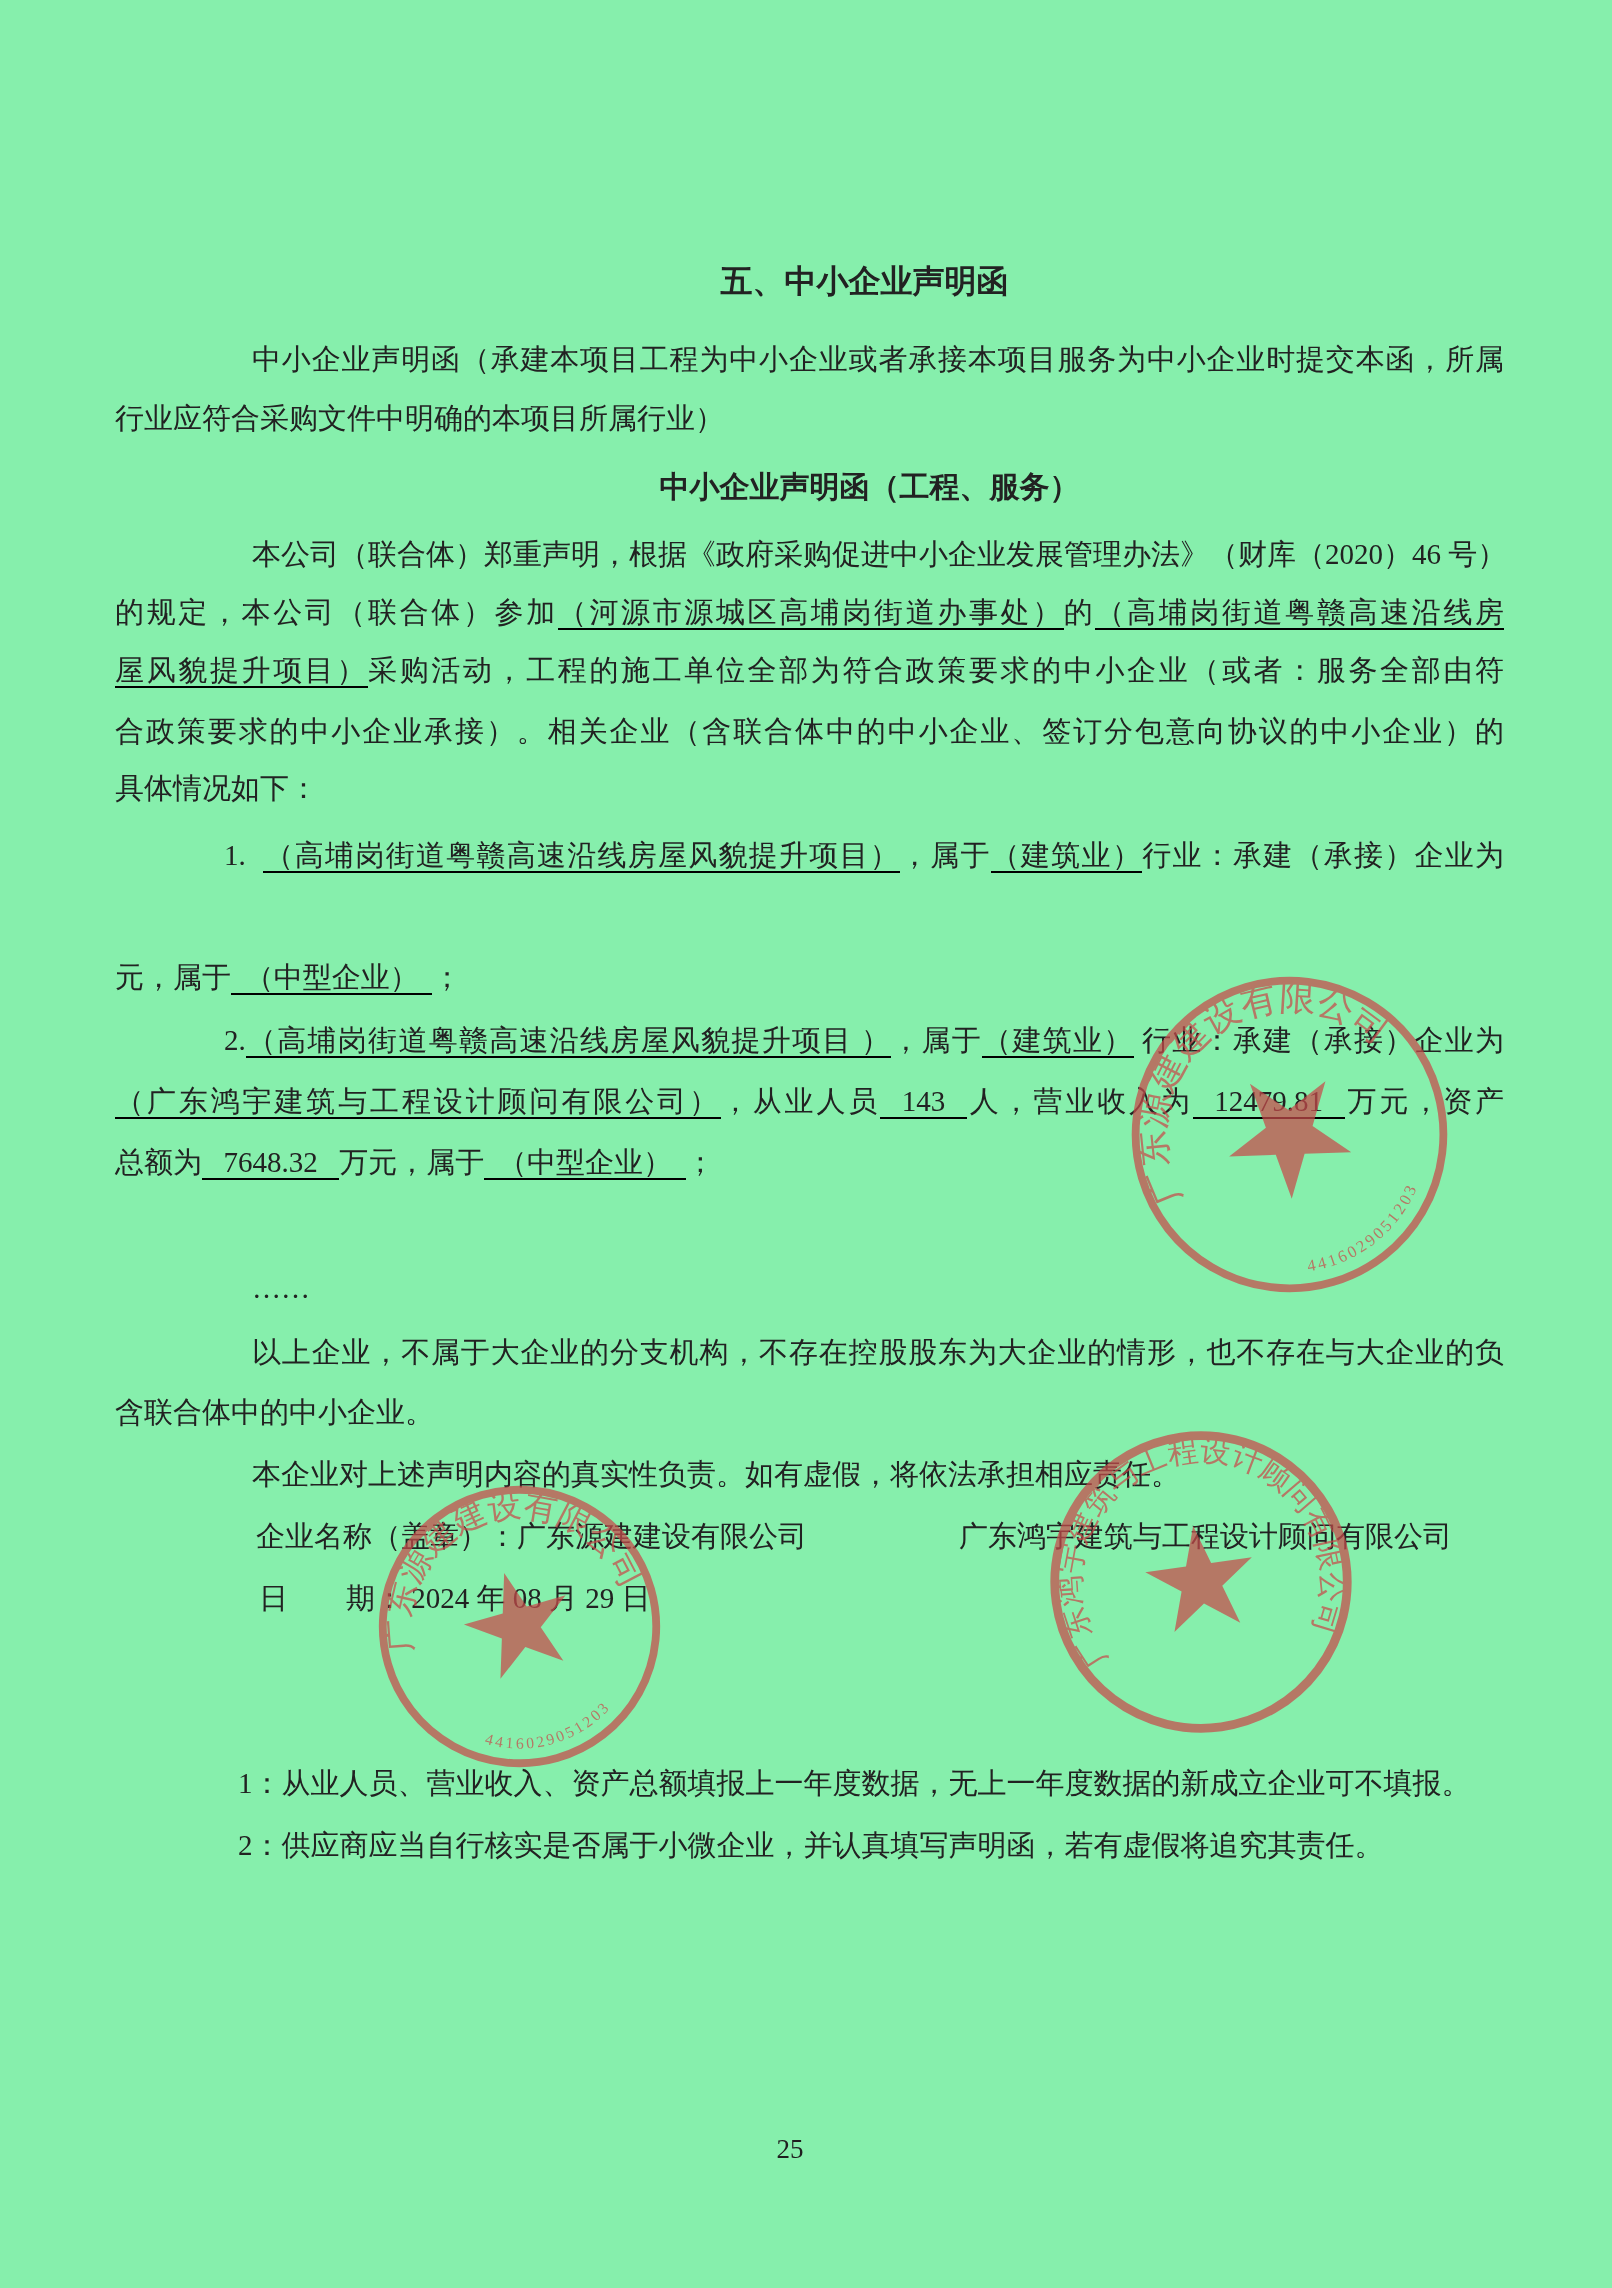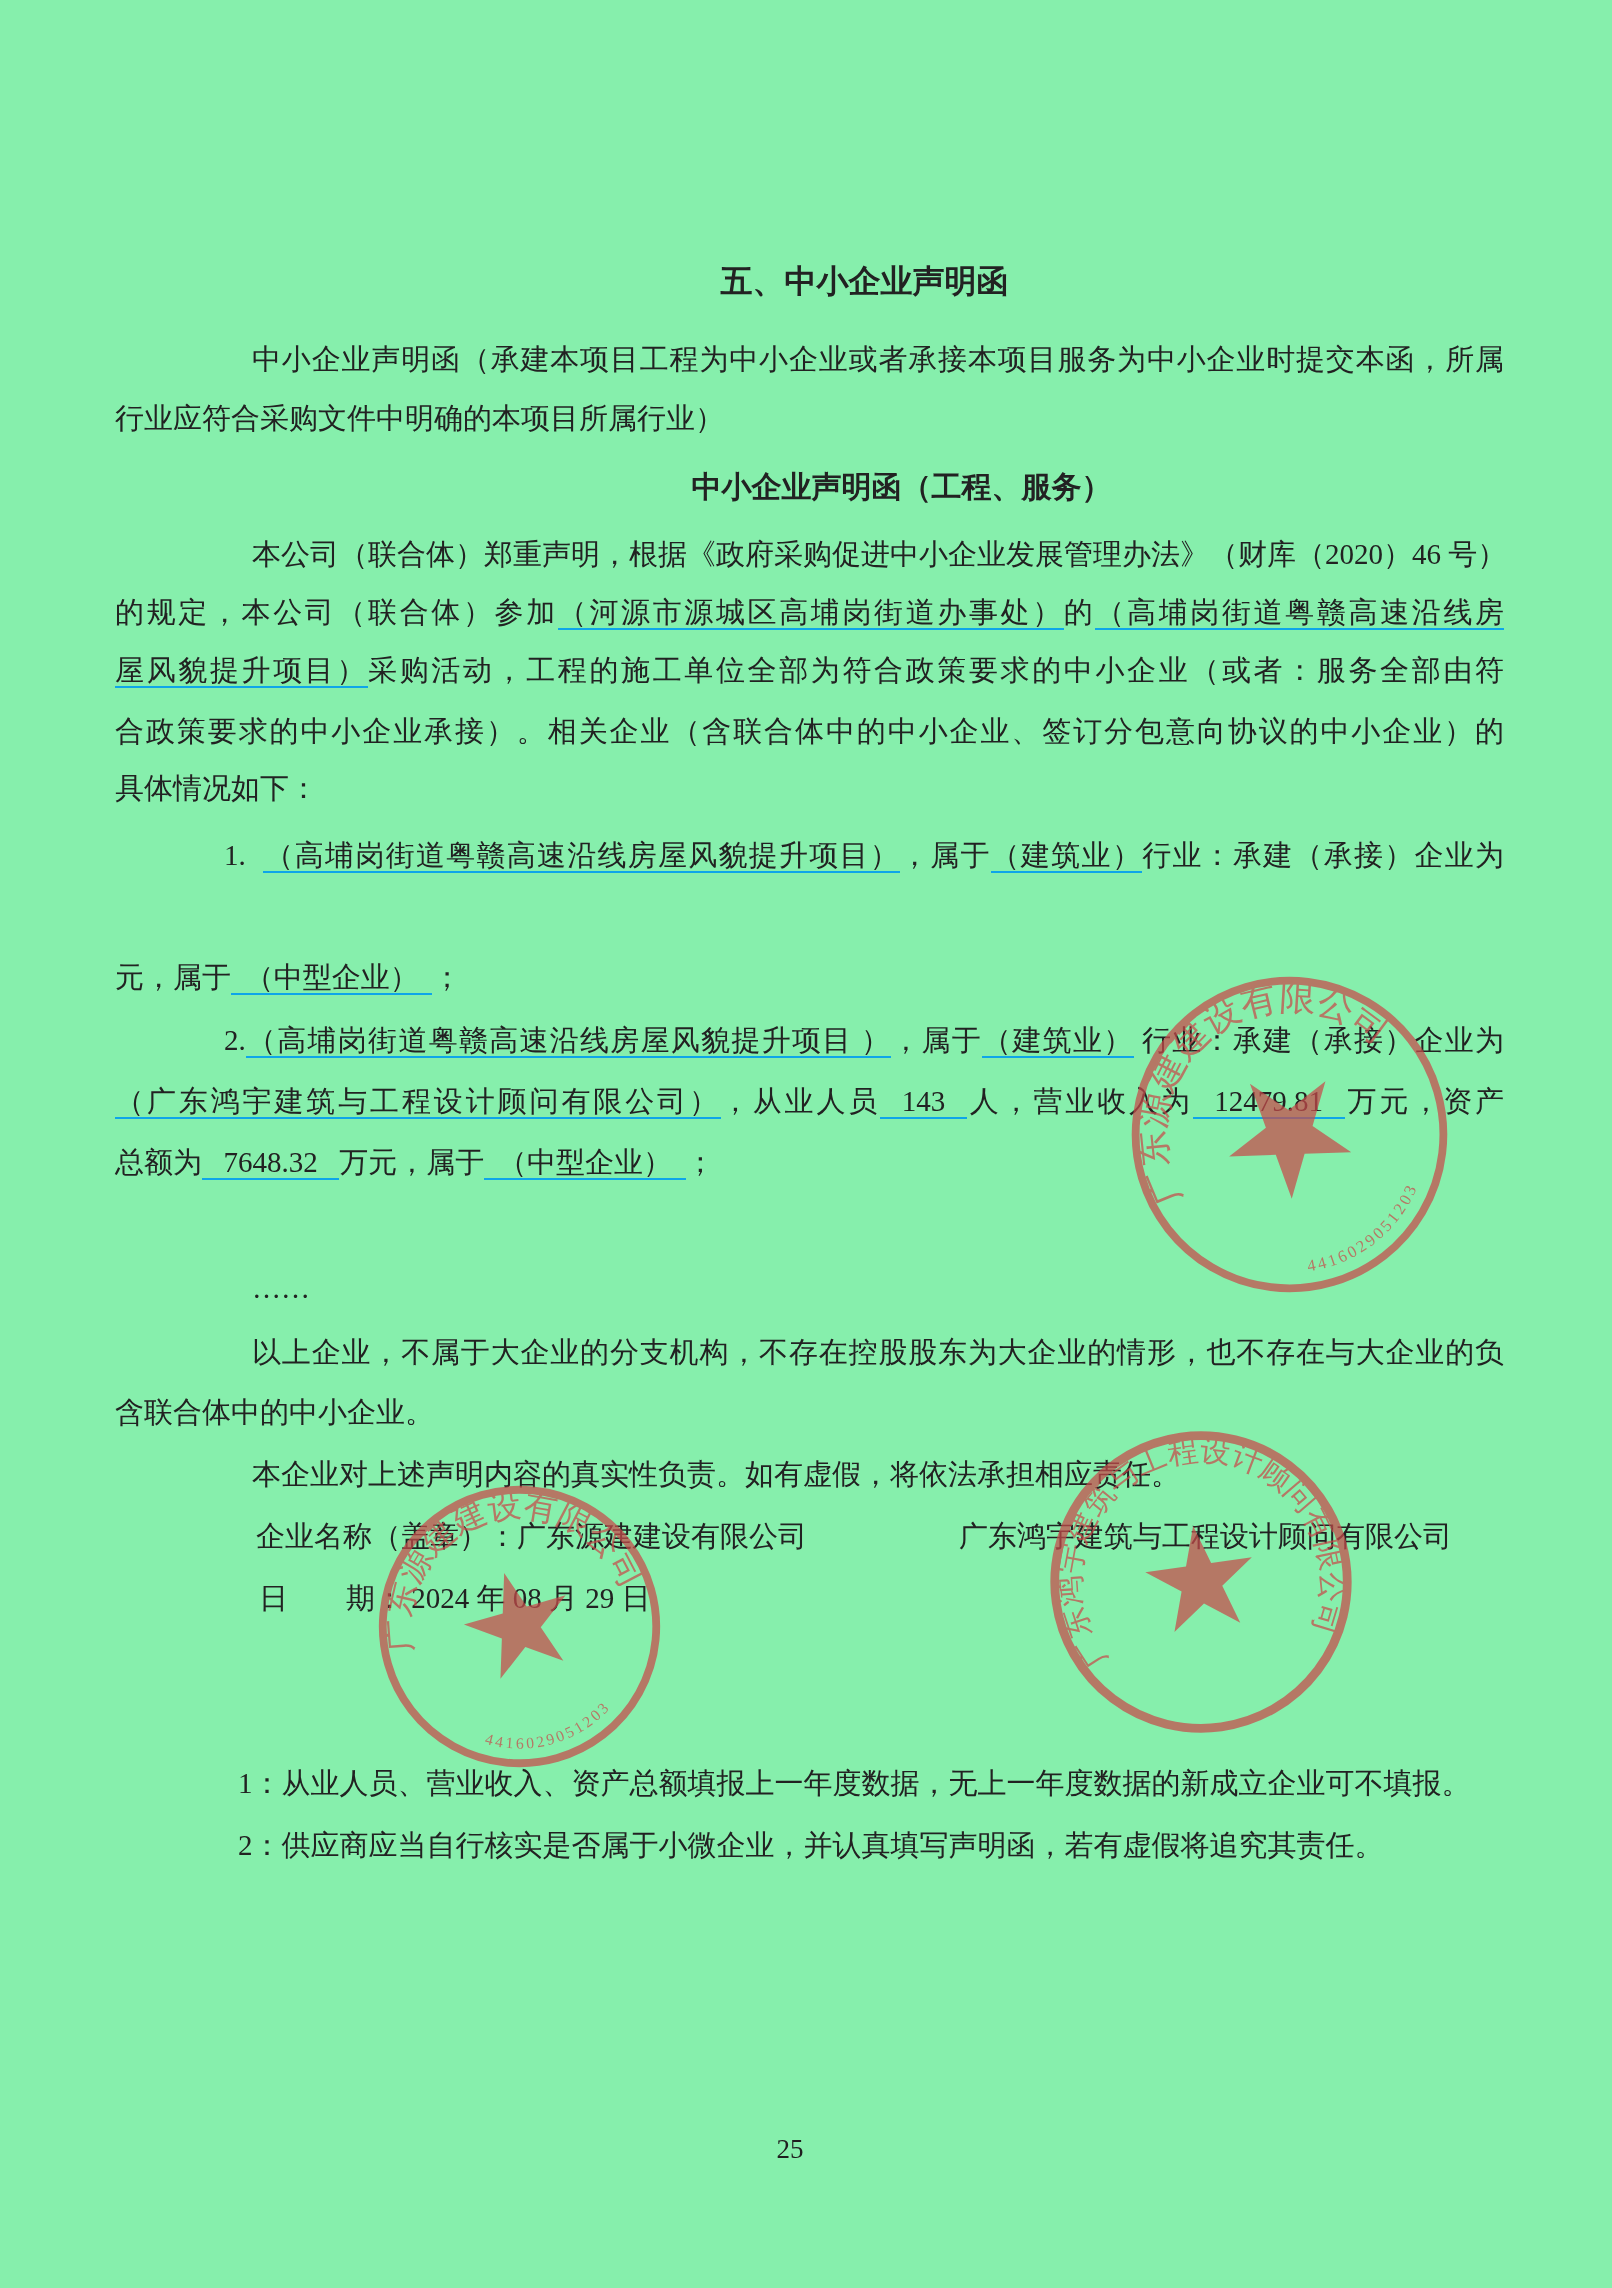--- a/index.html
+++ b/index.html
@@ -16,41 +16,41 @@
     left:115px;width:1389px;
     font-size:29px;line-height:41px;
     white-space:nowrap;
     color:#222;
   }
   .just{text-align:justify;text-align-last:justify;}
   .indent{text-indent:137px;}
   .item-indent1{text-indent:109px;}
   .bold{font-weight:700;}
   .center{text-align:center;text-align-last:center;}
-  .u{border-bottom:2px solid #0ea5e9;}
+  .u{border-bottom:2px solid #000000;}
   .blank{padding:0 21.5px;}
   .blank-sm{padding:0 13.7px;margin-top:24px;}
   .title{font-size:32px;}
   .subtitle{font-size:30px;}
   .num{margin-right:17.6px;}
   .pageno{position:absolute;left:0;top:2134px;width:1580px;text-align:center;
     font-size:27px;color:#1f1f1f;}
   svg.stamp{position:absolute;pointer-events:none;}
 </style>
 </head>
 <body>
 
 <div id="page">
 
   <div class="line title bold center" style="left:172px;top:261px;width:1385px">五、中小企业声明函</div>
 
   <div class="line just indent" style="top:339px">中小企业声明函（承建本项目工程为中小企业或者承接本项目服务为中小企业时提交本函，所属</div>
   <div class="line" style="top:398px">行业应符合采购文件中明确的本项目所属行业）</div>
 
-  <div class="line subtitle bold center" style="left:209px;top:466px;width:1385px">中小企业声明函（工程、服务）</div>
+  <div class="line subtitle bold center" style="left:177px;top:466px;width:1385px">中小企业声明函（工程、服务）</div>
 
   <div class="line just indent" style="top:534px">本公司（联合体）郑重声明，根据《政府采购促进中小企业发展管理办法》（财库（2020）46 号）</div>
 
   <div class="line just" style="top:592px">
     <span>的规定，本公司（联合体）参加</span><span class="u">（河源市源城区高埔岗街道办事处）</span><span>的</span><span class="u">（高埔岗街道粤赣高速沿线房</span>
   </div>
 
   <div class="line just" style="top:650px">
     <span class="u">屋风貌提升项目）</span><span>采购活动，工程的施工单位全部为符合政策要求的中小企业（或者：服务全部由符</span>
   </div>

